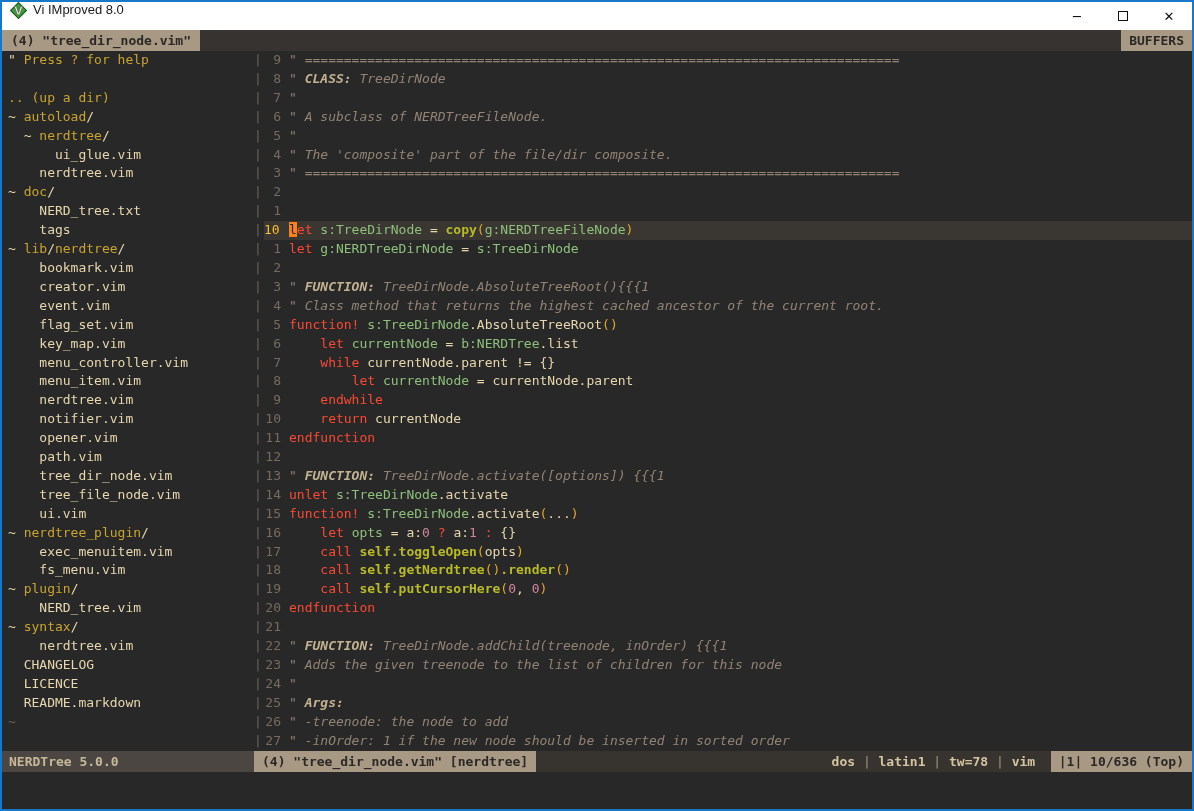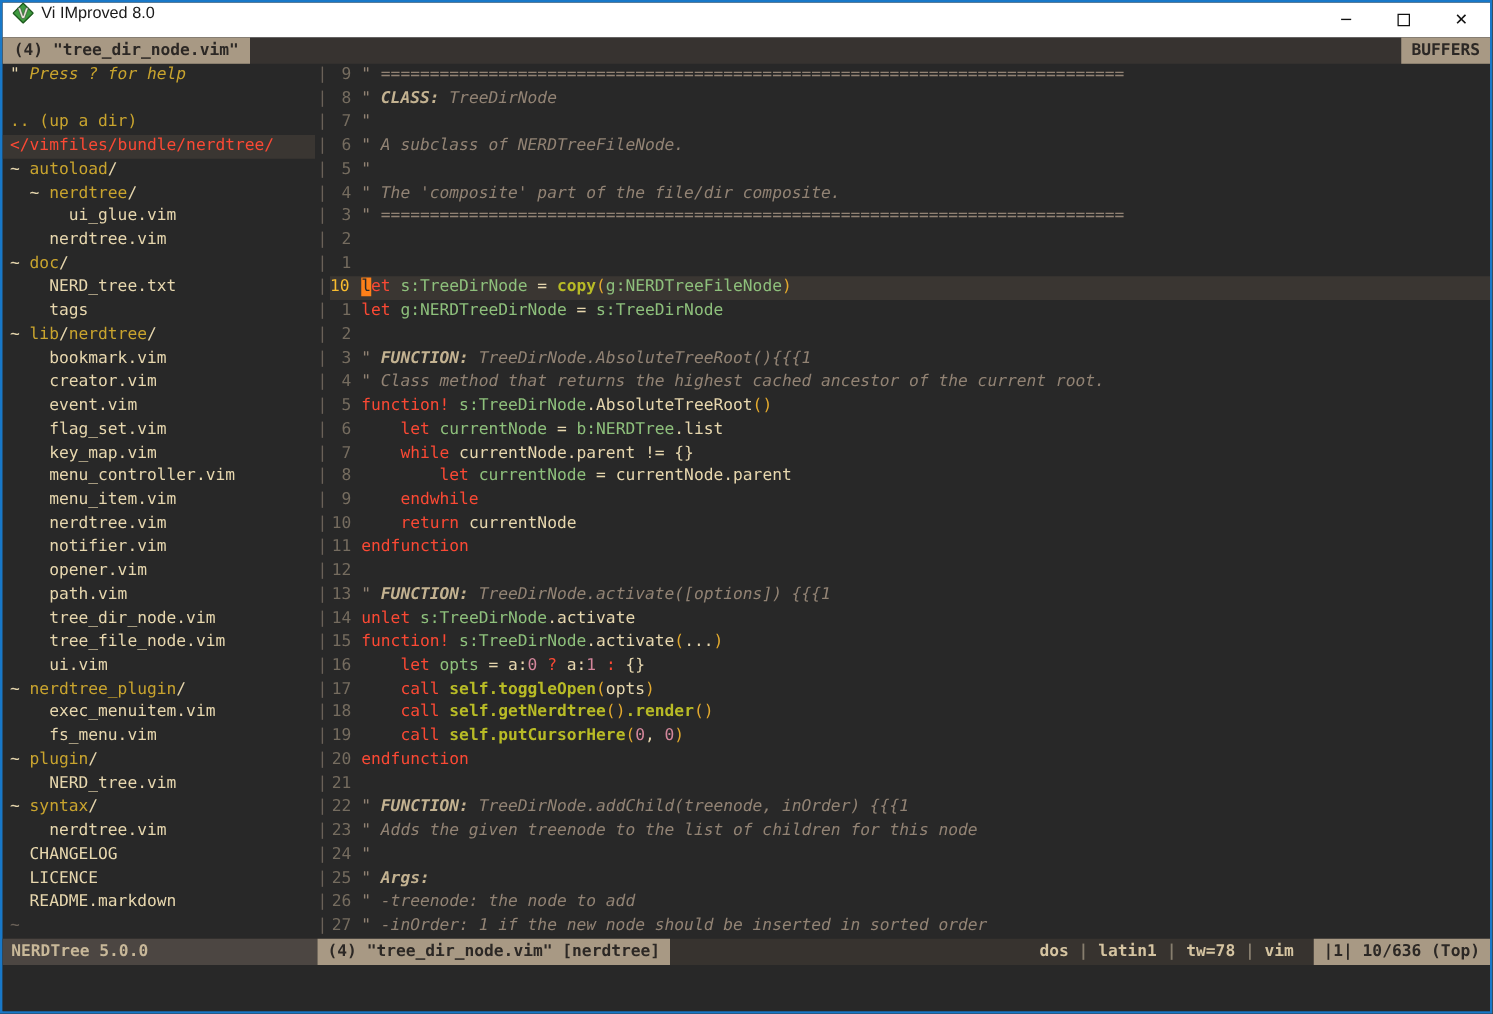--- a/index.html
+++ b/index.html
@@ -54,21 +54,21 @@
   .row.cur .lnum{ text-align:left; color:var(--curLnum); }
   
   .s-fg{ color:var(--fg); }
   .s-cm{ color:var(--cm); font-style:italic; }
   .s-cmb{ color:var(--cmb); font-style:italic; font-weight:bold; }
   .s-kw{ color:var(--kw); }
   .s-id{ color:var(--id); }
   .s-fn{ color:var(--fn); font-weight:bold; }
   .s-pr{ color:var(--pr); }
   .s-nm{ color:var(--nm); }
-  .s-yl{ color:var(--yl);font-style:italic; }
+  .s-yl{ color:var(--yl); }
   .s-ylb{ color:var(--yl); font-weight:normal; }
   .s-rd{ color:var(--rd); }
   .s-dim{ color:var(--dim); }
   .s-cur{ background:var(--cursorBg); color:var(--cursorFg); }
   
   .statusline{
     height:21px; flex:0 0 auto; background:var(--statusBg); display:flex; align-items:stretch;
     font-size:13px; font-weight:bold; white-space:pre;
   }
   .st-left{ width:252px; flex:0 0 auto; background:var(--statusLeftBg); color:var(--statusLeftFg);
@@ -108,21 +108,20 @@
     <div class="tab">(4) "tree_dir_node.vim"</div>
     <div class="tabfill"></div>
     <div class="bufferslabel">BUFFERS</div>
   </div>
 
   <div class="main">
     <div class="nerdtree" id="nerdtree">
         <div class="row"><span class="s-fg">" </span><span class="s-yl">Press ? for help</span></div>
         <div class="row"></div>
         <div class="row"><span class="s-ylb">.. (up a dir)</span></div>
-        <div class="row hl"><span class="s-rd">&lt;/vimfiles/bundle/nerdtree/</span></div>
         <div class="row"><span class="s-fg">~ </span><span class="s-ylb">autoload</span><span class="s-fg">/</span></div>
         <div class="row"><span class="s-fg">  ~ </span><span class="s-ylb">nerdtree</span><span class="s-fg">/</span></div>
         <div class="row"><span class="s-fg">      ui_glue.vim</span></div>
         <div class="row"><span class="s-fg">    nerdtree.vim</span></div>
         <div class="row"><span class="s-fg">~ </span><span class="s-ylb">doc</span><span class="s-fg">/</span></div>
         <div class="row"><span class="s-fg">    NERD_tree.txt</span></div>
         <div class="row"><span class="s-fg">    tags</span></div>
         <div class="row"><span class="s-fg">~ </span><span class="s-ylb">lib</span><span class="s-fg">/</span><span class="s-ylb">nerdtree</span><span class="s-fg">/</span></div>
         <div class="row"><span class="s-fg">    bookmark.vim</span></div>
         <div class="row"><span class="s-fg">    creator.vim</span></div>

